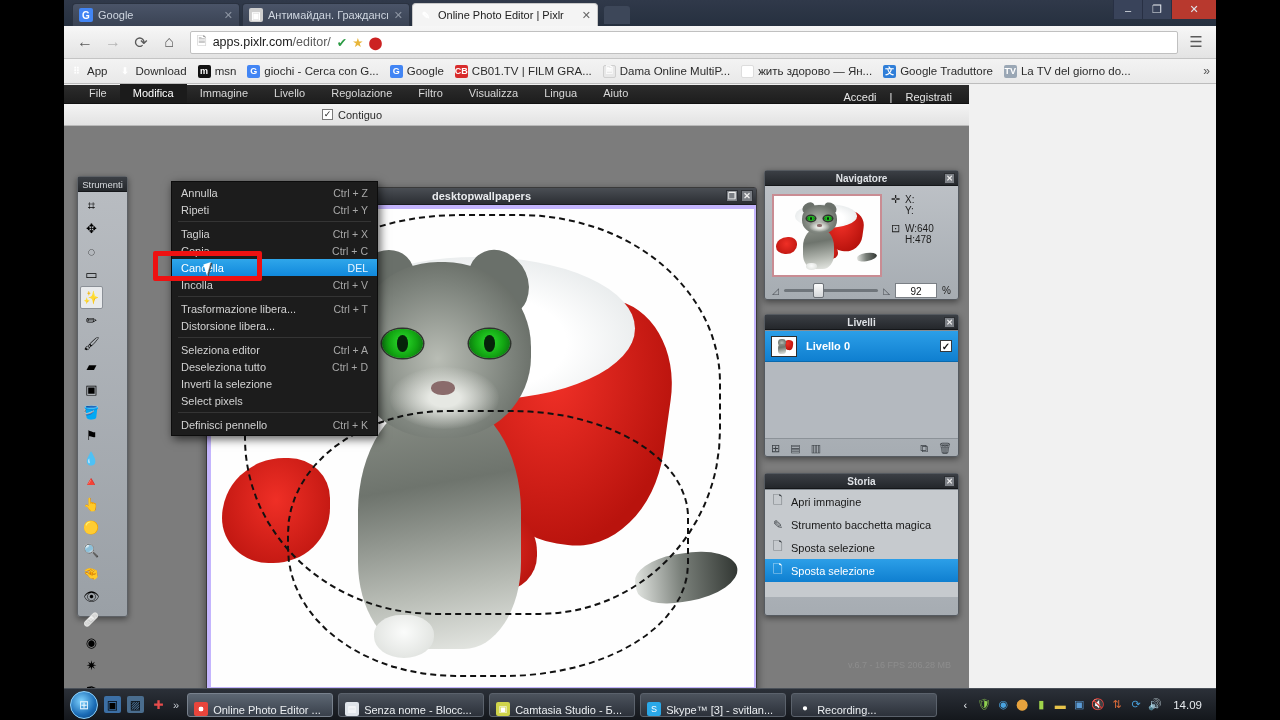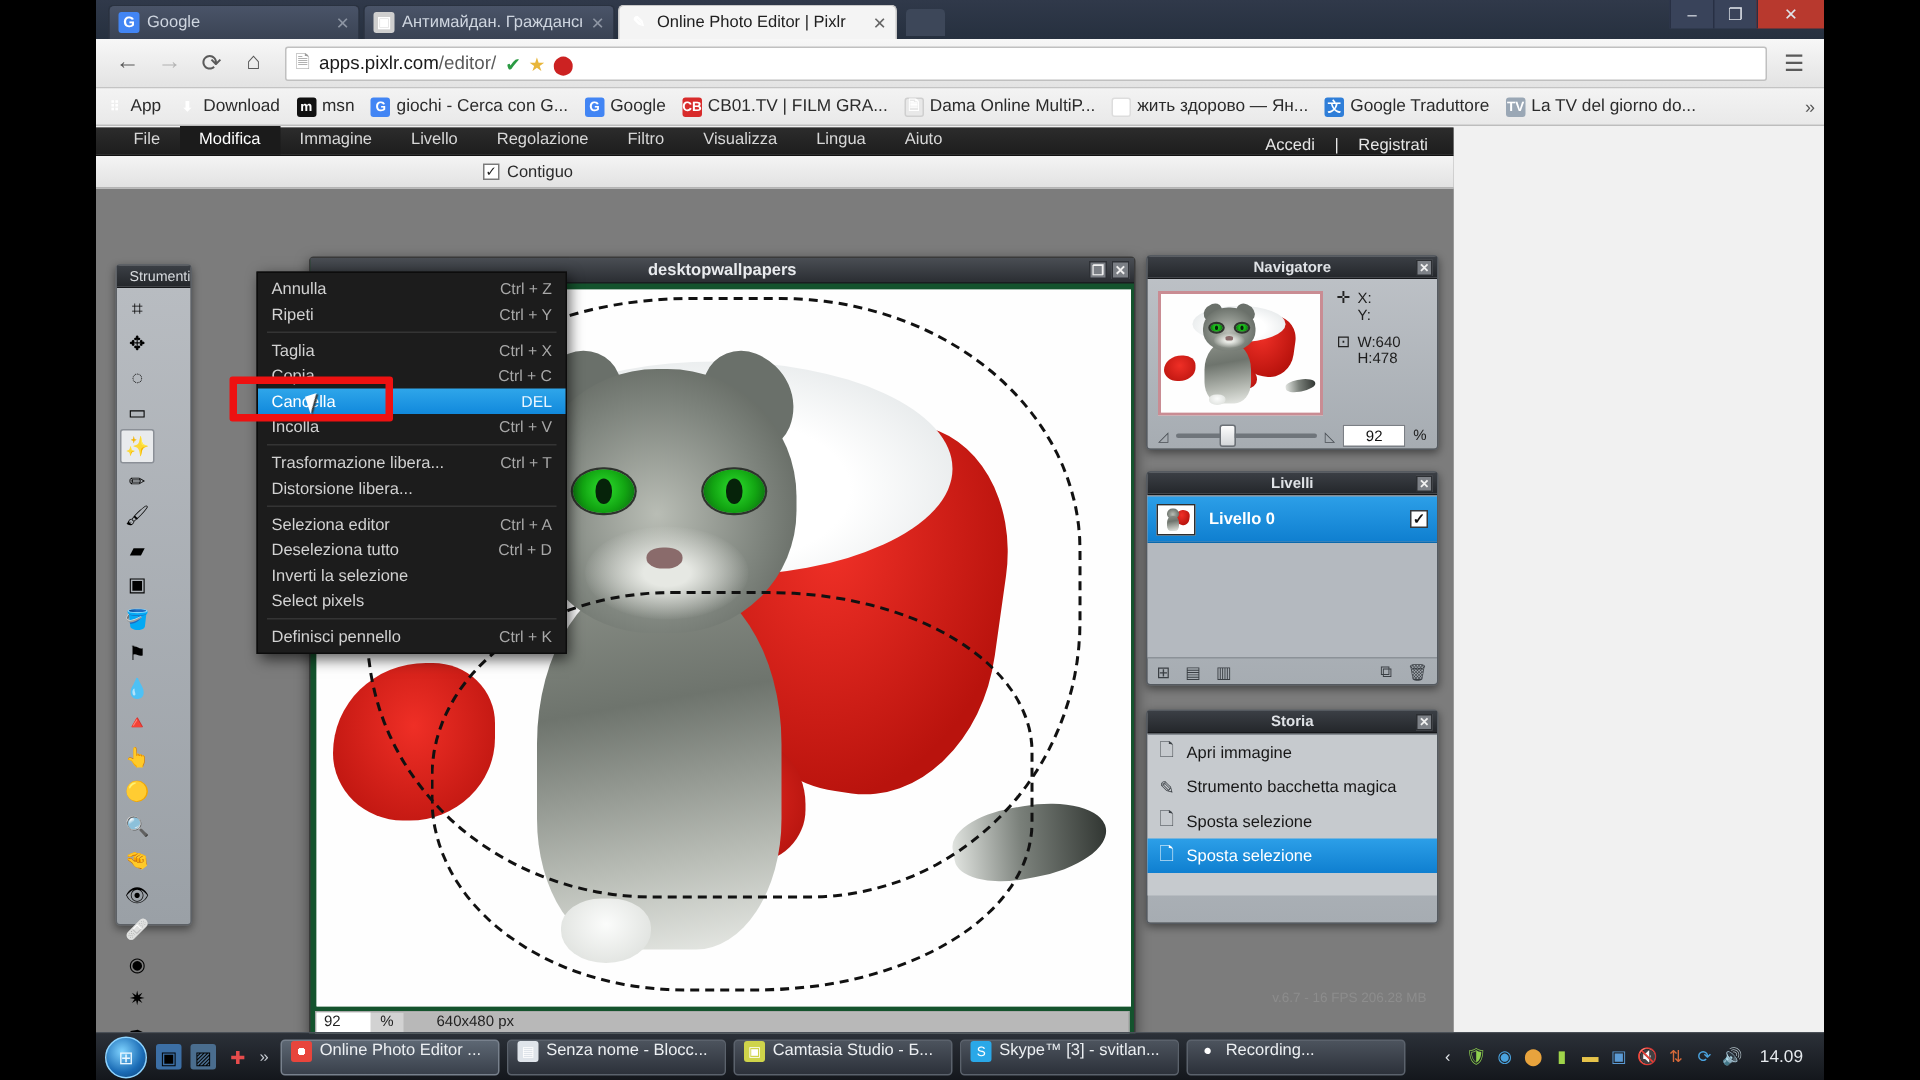--- a/index.html
+++ b/index.html
@@ -131,34 +131,34 @@
 
   
   .toolbox {
     position: absolute; left: 13px; top: 50px; width: 51px; height: 441px;
     background: linear-gradient(#b9bdc2, #9aa0a6);
     border: 1px solid #5d6166; border-radius: 3px;
     box-shadow: 0 2px 6px rgba(0,0,0,.45);
   }
   .tb-title {
     height: 15px; background: linear-gradient(#3b3f45, #24272b);
-    color: #d7dade; font-size: 9.5px; text-align: right; line-height: 15px;
+    color: #d7dade; font-size: 9.5px; text-align: center; line-height: 15px;
     border-bottom: 1px solid #15171a; overflow: hidden; white-space: nowrap;
   }
   .tb-grid { display: flex; flex-wrap: wrap; padding: 2px 2px 0 2px; }
   .tb-cell {
     width: 23px; height: 23px; display: flex; align-items: center; justify-content: center;
     font-size: 13px; line-height: 1;
   }
   .tb-cell.sel { background: #e9ebed; border: 1px solid #8b9097; border-radius: 2px; }
 
   
   .docwin {
-    position: absolute; left: 142px; top: 45px; width: 551px; height: 522px;
-    background: #14532d; border: 1px solid #3a3a3a; border-radius: 3px;
+    position: absolute; left: 142px; top: 61px; width: 551px; height: 522px;
+    background: #c4b5fd; border: 1px solid #3a3a3a; border-radius: 3px;
     box-shadow: 0 3px 9px rgba(0,0,0,.5);
   }
   .doc-title {
     height: 17px; background: linear-gradient(#4a4e54, #2b2e33);
     color: #e9ebee; font-size: 11px; font-weight: bold; text-align: center; line-height: 17px;
     position: relative; border-bottom: 1px solid #1b1d20;
   }
   .doc-btns { position: absolute; right: 3px; top: 2px; display: flex; gap: 3px; }
   .doc-btns i {
     width: 12px; height: 12px; background: #7b7f85; border: 1px solid #2e3136;
@@ -301,21 +301,21 @@
   .qlaunch { display: flex; align-items: center; gap: 6px; margin-right: 8px; }
   .qlaunch i {
     width: 17px; height: 17px; display: flex; align-items: center; justify-content: center;
     font-size: 12px; font-style: normal; border-radius: 2px;
   }
   .ql-chev { color: #c8cdd4; font-size: 11px; }
   .tbitem {
     height: 24px; min-width: 146px; max-width: 146px; margin-right: 5px;
     background: linear-gradient(#4c535d, #2c313a);
     border: 1px solid #5b626c; border-radius: 3px;
-    display: flex; align-items: flex-start; padding: 0 6px;
+    display: flex; align-items: flex-end; padding: 0 6px;
     font-size: 11px; color: #eceff2; white-space: nowrap; overflow: hidden;
   }
   .tbitem.active { background: linear-gradient(#5d6773, #39404b); border-color: #78818d; }
   .tbitem .tbico {
     width: 14px; height: 14px; margin-right: 5px; flex: 0 0 14px; border-radius: 2px;
     display: flex; align-items: center; justify-content: center; font-size: 9px; color: #fff;
   }
   .ti-chrome { background: radial-gradient(circle, #fff 25%, #e8453c 26%); }
   .ti-note { background: #dfe4ea; color: #5b6168; }
   .ti-cam { background: #cfd44a; color: #4a4a14; }

